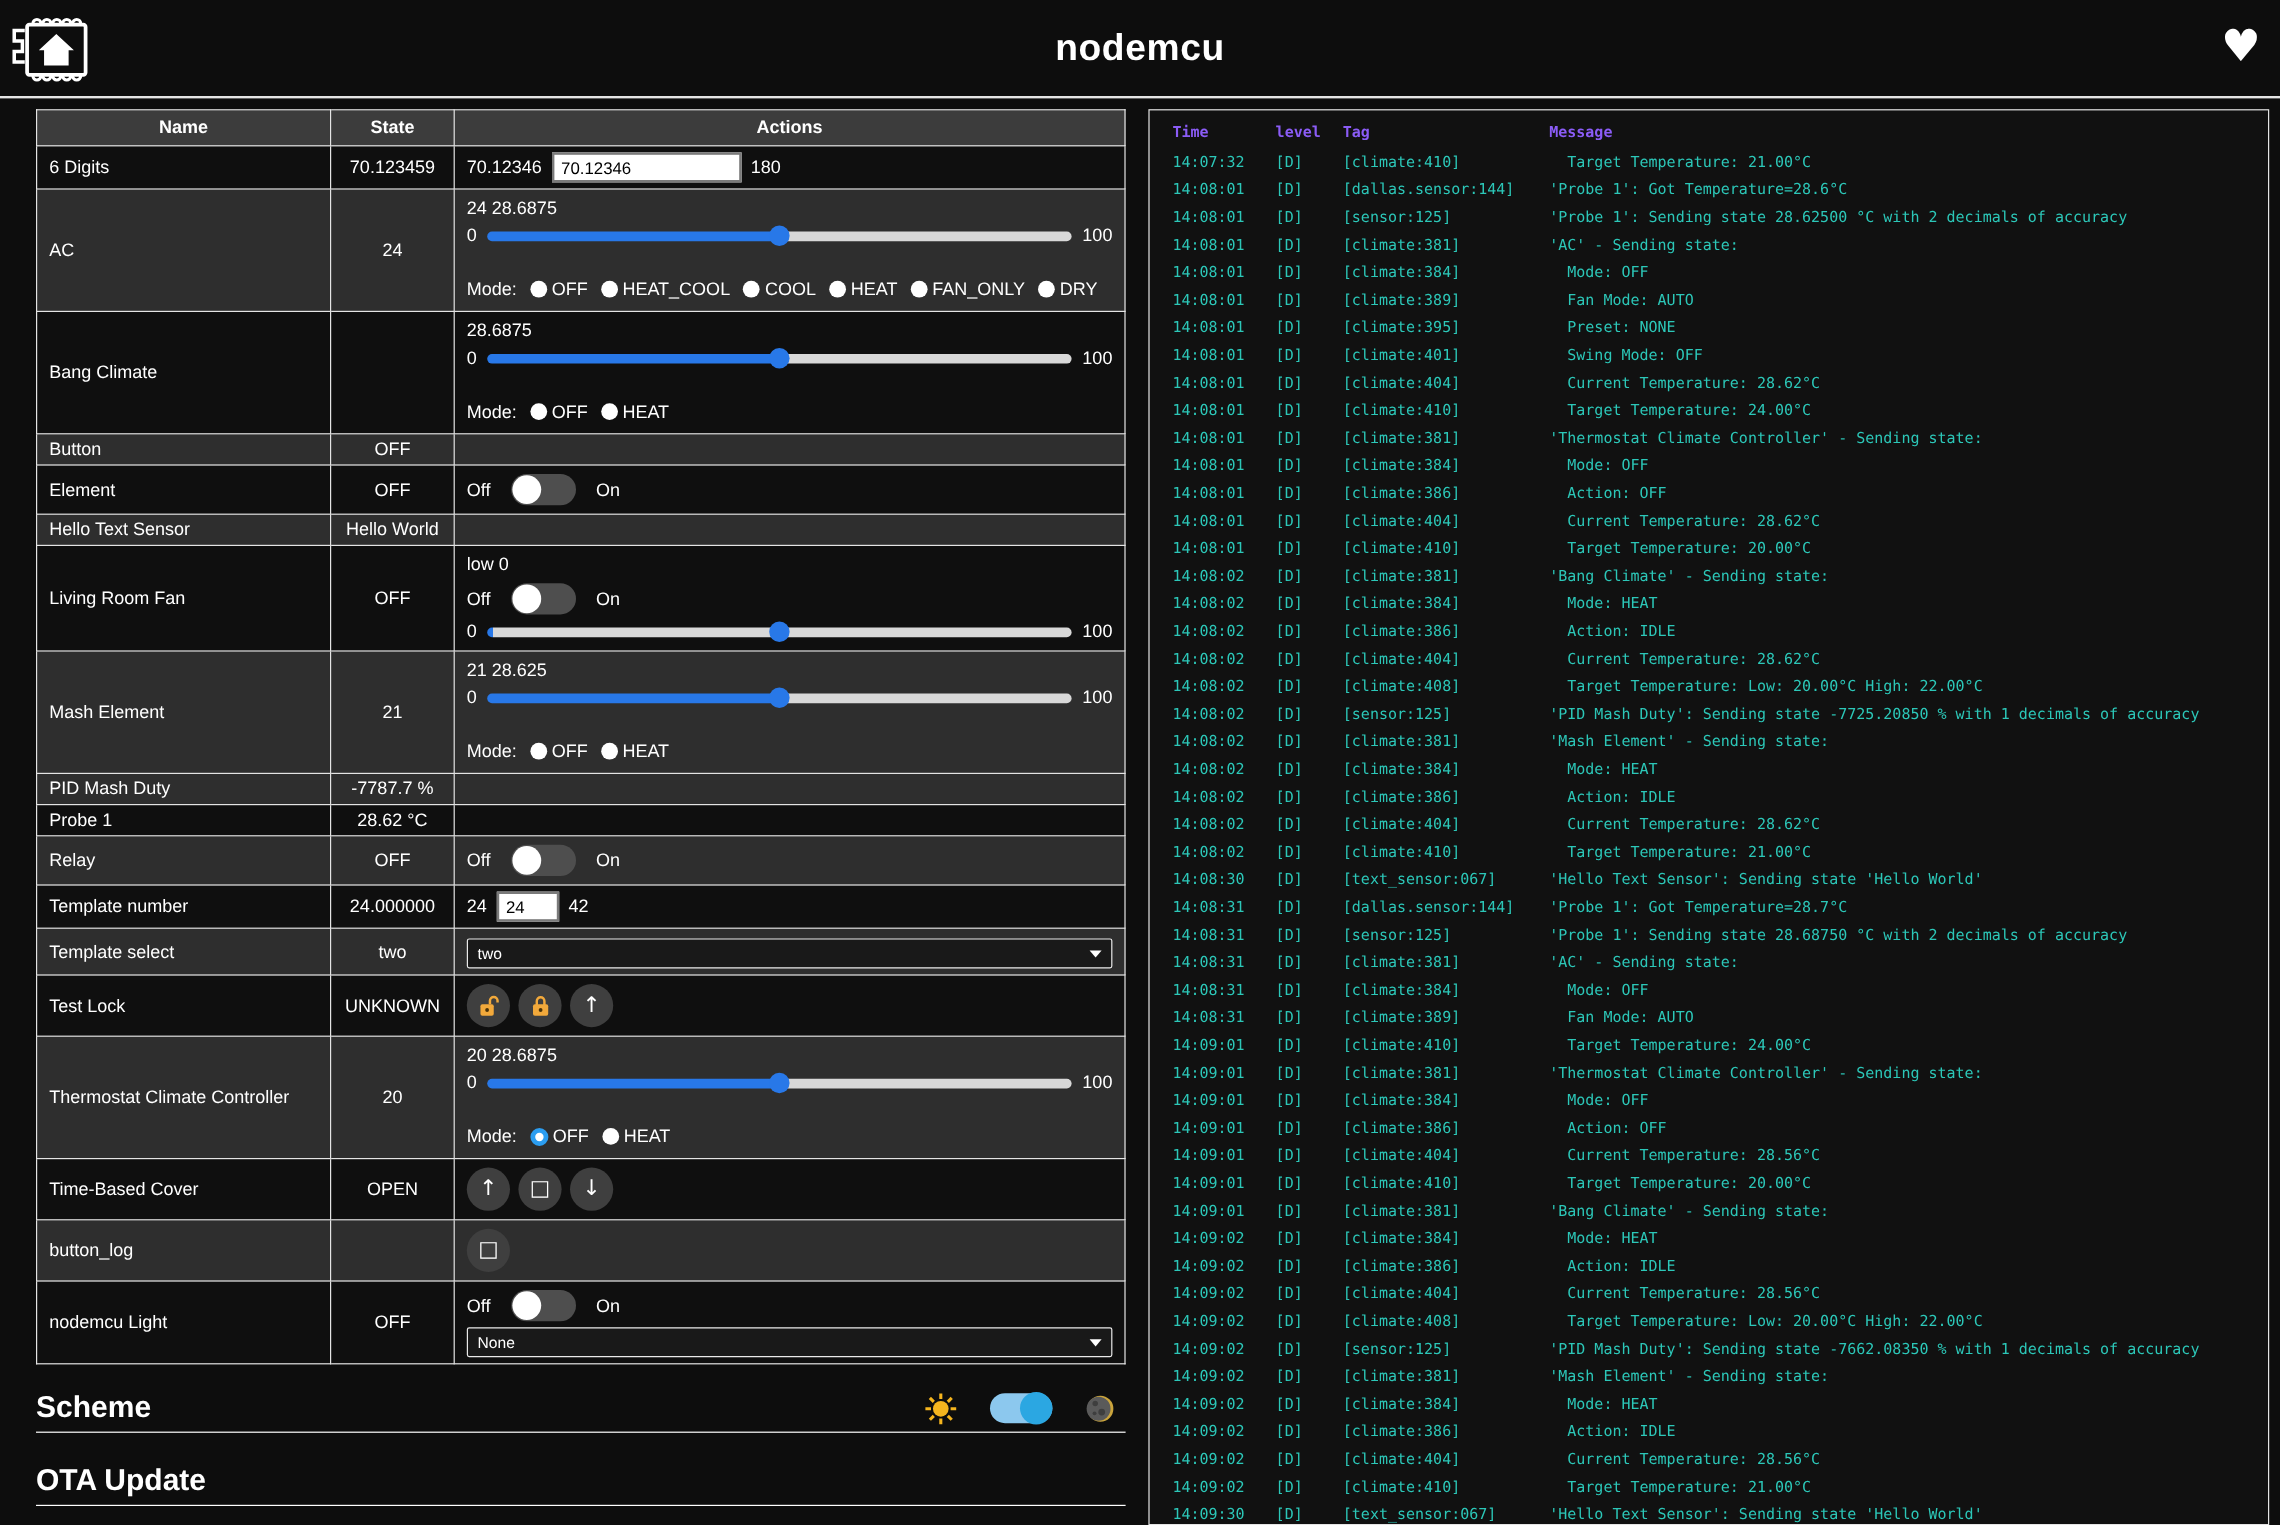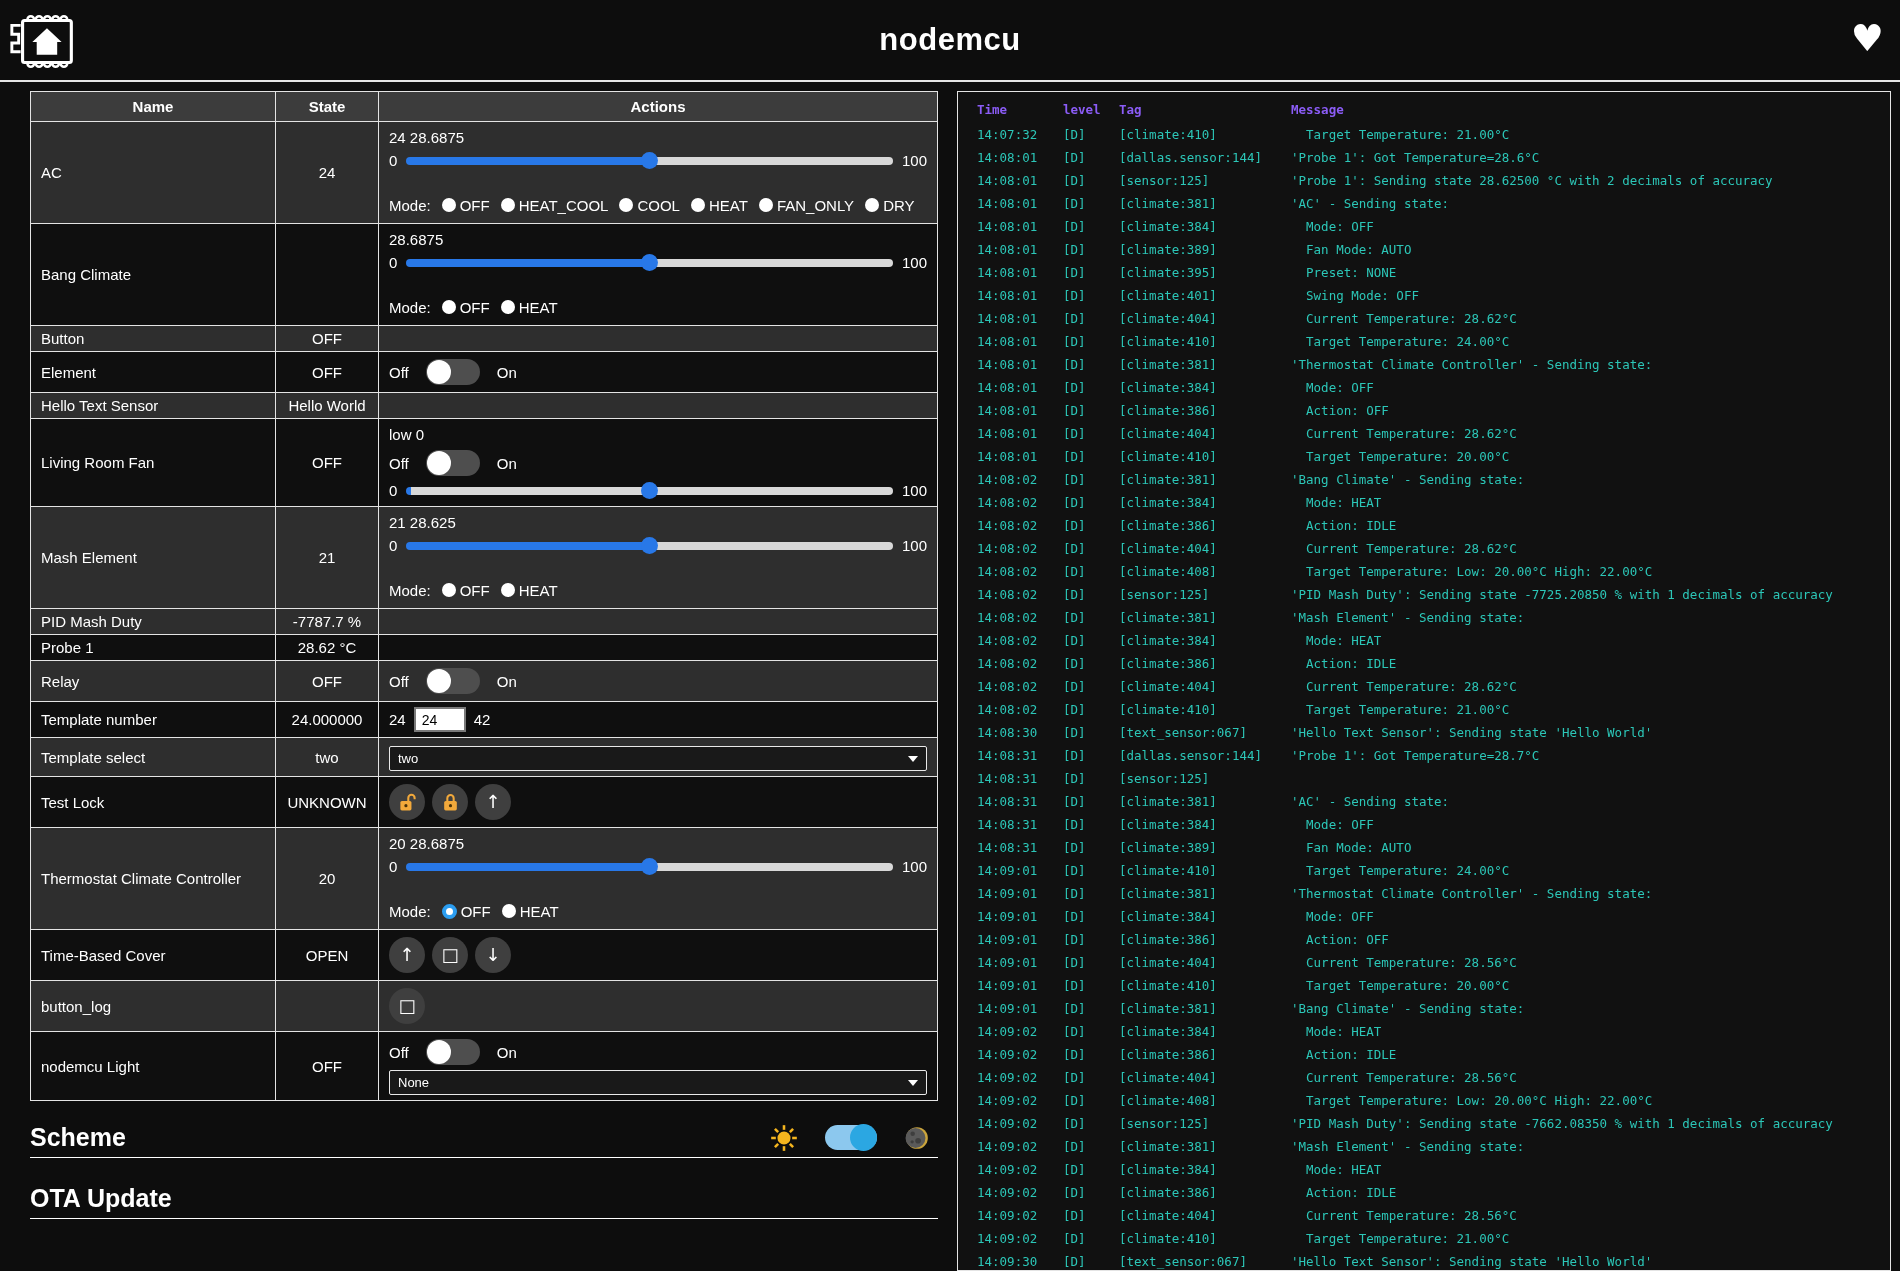--- a/index.html
+++ b/index.html
@@ -117,20 +117,31 @@
           <col>
         </colgroup>
       <thead>
         <tr>
           <th>Name</th>
           <th class="state-h">State</th>
           <th>Actions</th>
         </tr>
       </thead>
       <tbody>
+          <tr class="odd">
+            <td class="name-cell">6 Digits</td>
+            <td class="state-cell">70.123459</td>
+            <td class="actions-cell">
+              <div class="inline-row">
+                <span class="num-prefix">70.12346</span>
+                <input type="text" class="num-input" value="70.12346" style="width: 158px;">
+                <span class="num-suffix">180</span>
+              </div>
+            </td>
+          </tr>
           <tr class="even">
             <td class="name-cell">AC</td>
             <td class="state-cell">24</td>
             <td class="actions-cell">
               <div class="climate-label">24 28.6875</div>
               <div class="range-row">
                 <span class="rlabel">0</span>
                 <input type="range" value="50" style="--p: 50%;">
                 <span class="rlabel">100</span>
               </div>
@@ -449,21 +460,21 @@
         <div class="log-row"><span class="log-col">14:08:02</span><span class="log-col">[D]</span><span class="log-col">[climate:404]</span><span class="log-col">  Current Temperature: 28.62°C</span></div>
         <div class="log-row"><span class="log-col">14:08:02</span><span class="log-col">[D]</span><span class="log-col">[climate:408]</span><span class="log-col">  Target Temperature: Low: 20.00°C High: 22.00°C</span></div>
         <div class="log-row"><span class="log-col">14:08:02</span><span class="log-col">[D]</span><span class="log-col">[sensor:125]</span><span class="log-col">'PID Mash Duty': Sending state -7725.20850 % with 1 decimals of accuracy</span></div>
         <div class="log-row"><span class="log-col">14:08:02</span><span class="log-col">[D]</span><span class="log-col">[climate:381]</span><span class="log-col">'Mash Element' - Sending state:</span></div>
         <div class="log-row"><span class="log-col">14:08:02</span><span class="log-col">[D]</span><span class="log-col">[climate:384]</span><span class="log-col">  Mode: HEAT</span></div>
         <div class="log-row"><span class="log-col">14:08:02</span><span class="log-col">[D]</span><span class="log-col">[climate:386]</span><span class="log-col">  Action: IDLE</span></div>
         <div class="log-row"><span class="log-col">14:08:02</span><span class="log-col">[D]</span><span class="log-col">[climate:404]</span><span class="log-col">  Current Temperature: 28.62°C</span></div>
         <div class="log-row"><span class="log-col">14:08:02</span><span class="log-col">[D]</span><span class="log-col">[climate:410]</span><span class="log-col">  Target Temperature: 21.00°C</span></div>
         <div class="log-row"><span class="log-col">14:08:30</span><span class="log-col">[D]</span><span class="log-col">[text_sensor:067]</span><span class="log-col">'Hello Text Sensor': Sending state 'Hello World'</span></div>
         <div class="log-row"><span class="log-col">14:08:31</span><span class="log-col">[D]</span><span class="log-col">[dallas.sensor:144]</span><span class="log-col">'Probe 1': Got Temperature=28.7°C</span></div>
-        <div class="log-row"><span class="log-col">14:08:31</span><span class="log-col">[D]</span><span class="log-col">[sensor:125]</span></div>
+        <div class="log-row"><span class="log-col">14:08:31</span><span class="log-col">[D]</span><span class="log-col">[sensor:125]</span><span class="log-col">'Probe 1': Sending state 28.68750 °C with 2 decimals of accuracy</span></div>
         <div class="log-row"><span class="log-col">14:08:31</span><span class="log-col">[D]</span><span class="log-col">[climate:381]</span><span class="log-col">'AC' - Sending state:</span></div>
         <div class="log-row"><span class="log-col">14:08:31</span><span class="log-col">[D]</span><span class="log-col">[climate:384]</span><span class="log-col">  Mode: OFF</span></div>
         <div class="log-row"><span class="log-col">14:08:31</span><span class="log-col">[D]</span><span class="log-col">[climate:389]</span><span class="log-col">  Fan Mode: AUTO</span></div>
         <div class="log-row"><span class="log-col">14:09:01</span><span class="log-col">[D]</span><span class="log-col">[climate:410]</span><span class="log-col">  Target Temperature: 24.00°C</span></div>
         <div class="log-row"><span class="log-col">14:09:01</span><span class="log-col">[D]</span><span class="log-col">[climate:381]</span><span class="log-col">'Thermostat Climate Controller' - Sending state:</span></div>
         <div class="log-row"><span class="log-col">14:09:01</span><span class="log-col">[D]</span><span class="log-col">[climate:384]</span><span class="log-col">  Mode: OFF</span></div>
         <div class="log-row"><span class="log-col">14:09:01</span><span class="log-col">[D]</span><span class="log-col">[climate:386]</span><span class="log-col">  Action: OFF</span></div>
         <div class="log-row"><span class="log-col">14:09:01</span><span class="log-col">[D]</span><span class="log-col">[climate:404]</span><span class="log-col">  Current Temperature: 28.56°C</span></div>
         <div class="log-row"><span class="log-col">14:09:01</span><span class="log-col">[D]</span><span class="log-col">[climate:410]</span><span class="log-col">  Target Temperature: 20.00°C</span></div>
         <div class="log-row"><span class="log-col">14:09:01</span><span class="log-col">[D]</span><span class="log-col">[climate:381]</span><span class="log-col">'Bang Climate' - Sending state:</span></div>

